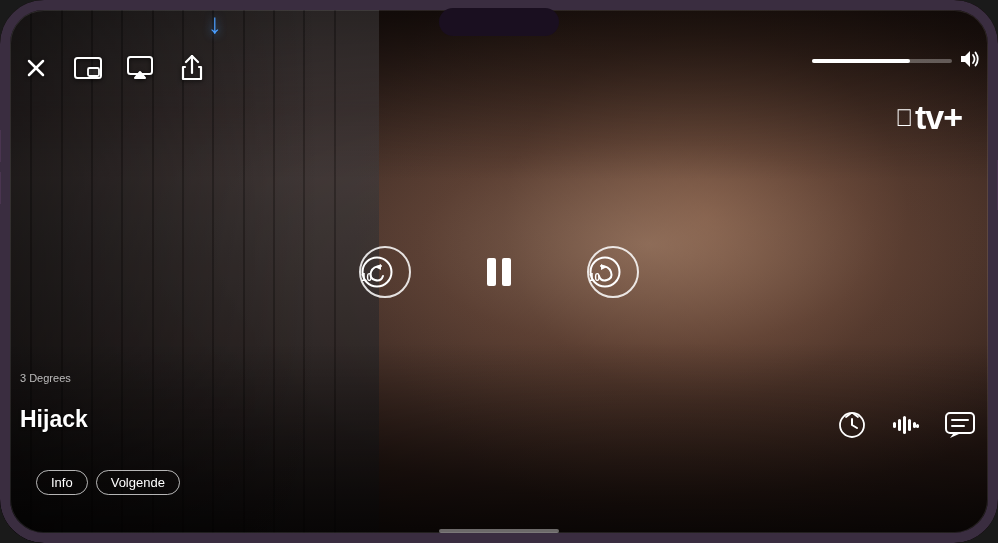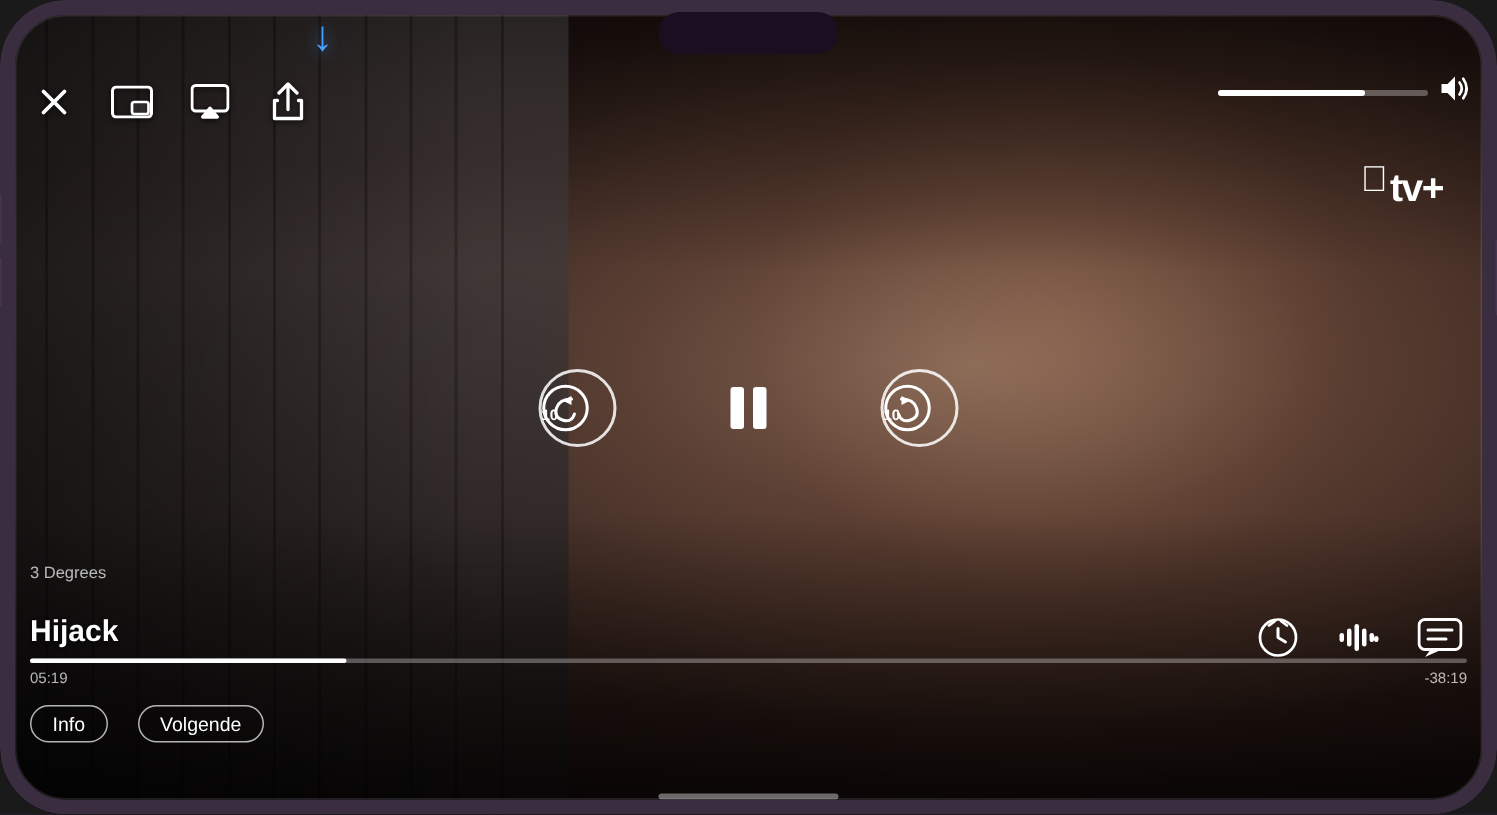--- a/index.html
+++ b/index.html
@@ -238,21 +238,21 @@
     }
 
     .episode-label {
       color: rgba(255,255,255,0.7);
       font-size: 11px;
       margin-bottom: 2px;
     }
 
     .show-title {
       color: white;
-      font-size: 20px;
+      font-size: 23px;
       font-weight: 700;
       text-shadow: 0 1px 3px rgba(0,0,0,0.8);
       margin-top: 22px;
     }
 
     
     .progress-area {
       position: absolute;
       left: 20px;
       right: 20px;
@@ -281,24 +281,24 @@
     }
 
     .time-label {
       color: rgba(255,255,255,0.7);
       font-size: 10px;
     }
 
     
     .bottom-buttons {
       position: absolute;
-      left: 20px;
+      left: 36px;
       bottom: 48px;
       display: flex;
-      gap: 20px;
+      gap: 8px;
     }
 
     .pill-btn {
       border: 1.5px solid rgba(255,255,255,0.7);
       border-radius: 16px;
       padding: 4px 14px;
       color: white;
       font-size: 13px;
       font-weight: 500;
       cursor: pointer;
@@ -443,21 +443,21 @@
           <svg width="22" height="18" viewBox="0 0 22 18" fill="none">
             <path d="M1 6 L1 12 L5 12 L10 17 L10 1 L5 6 Z" fill="white"></path>
             <path d="M13 5 Q16 9 13 13" stroke="white" stroke-width="1.8" stroke-linecap="round" fill="none"></path>
             <path d="M15.5 2.5 Q20 9 15.5 15.5" stroke="white" stroke-width="1.8" stroke-linecap="round" fill="none"></path>
           </svg>
         </span>
       </div>
 
       <div class="appletv-logo">
         <span style="font-size:24px;"></span>
-        <span style="font-size:26px;font-weight:700;letter-spacing:-1px;margin-top:12px;">tv+</span>
+        <span style="font-size:34px;font-weight:700;letter-spacing:-1px;">tv+</span>
       </div>
     </div>
 
     <div class="center-controls">
 
       <div class="skip-btn">
         <svg width="32" height="32" viewBox="0 0 32 32" fill="none" style="position:absolute;">
           <circle cx="16" cy="16" r="14.5" stroke="white" stroke-width="2"></circle>
           <path d="M20 10 Q12 10 10 16 Q8 22 14 24 Q20 26 22 20" stroke="white" stroke-width="2" stroke-linecap="round" fill="none"></path>
           <path d="M20 8 L20 14 L14 11 Z" fill="white"></path>
@@ -480,29 +480,20 @@
         </svg>
         <span style="font-size:10px;font-weight:700;color:white;margin-top:12px;position:relative;z-index:1;">10</span>
       </div>
     </div>
 
     <div class="title-area">
       <div class="episode-label">3 Degrees</div>
       <div class="show-title">Hijack</div>
     </div>
 
-    <div class="progress-area">
-      <div class="progress-track">
-        <div class="progress-fill"></div>
-      </div>
-      <div class="time-labels">
-        <span class="time-label">05:19</span>
-        <span class="time-label">-38:19</span>
-      </div>
-    </div>
 
     <div class="bottom-buttons">
       <button class="pill-btn">Info</button>
       <button class="pill-btn">Volgende</button>
     </div>
 
     <div class="right-controls">
 
       <div class="right-ctrl-btn">
         <svg width="28" height="28" viewBox="0 0 28 28" fill="none">

